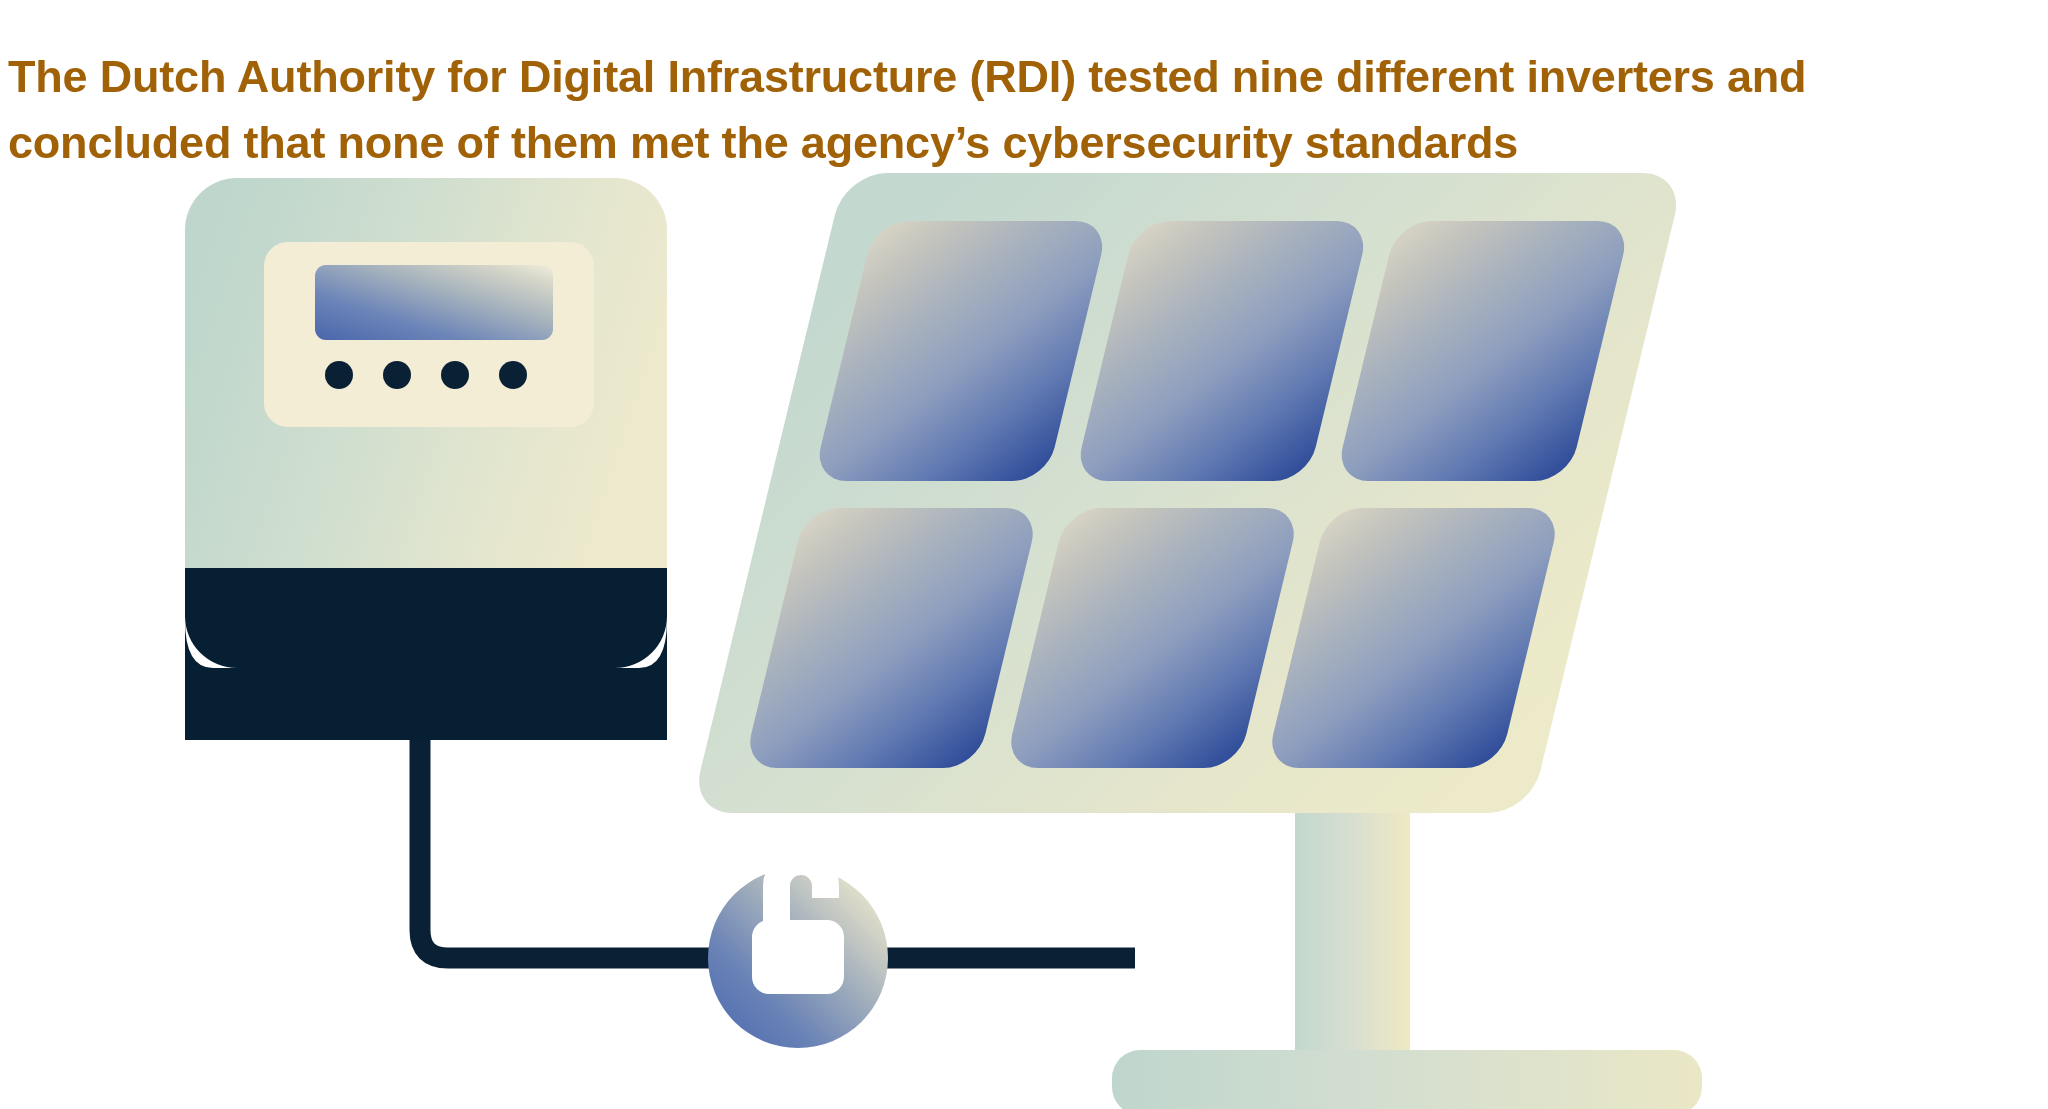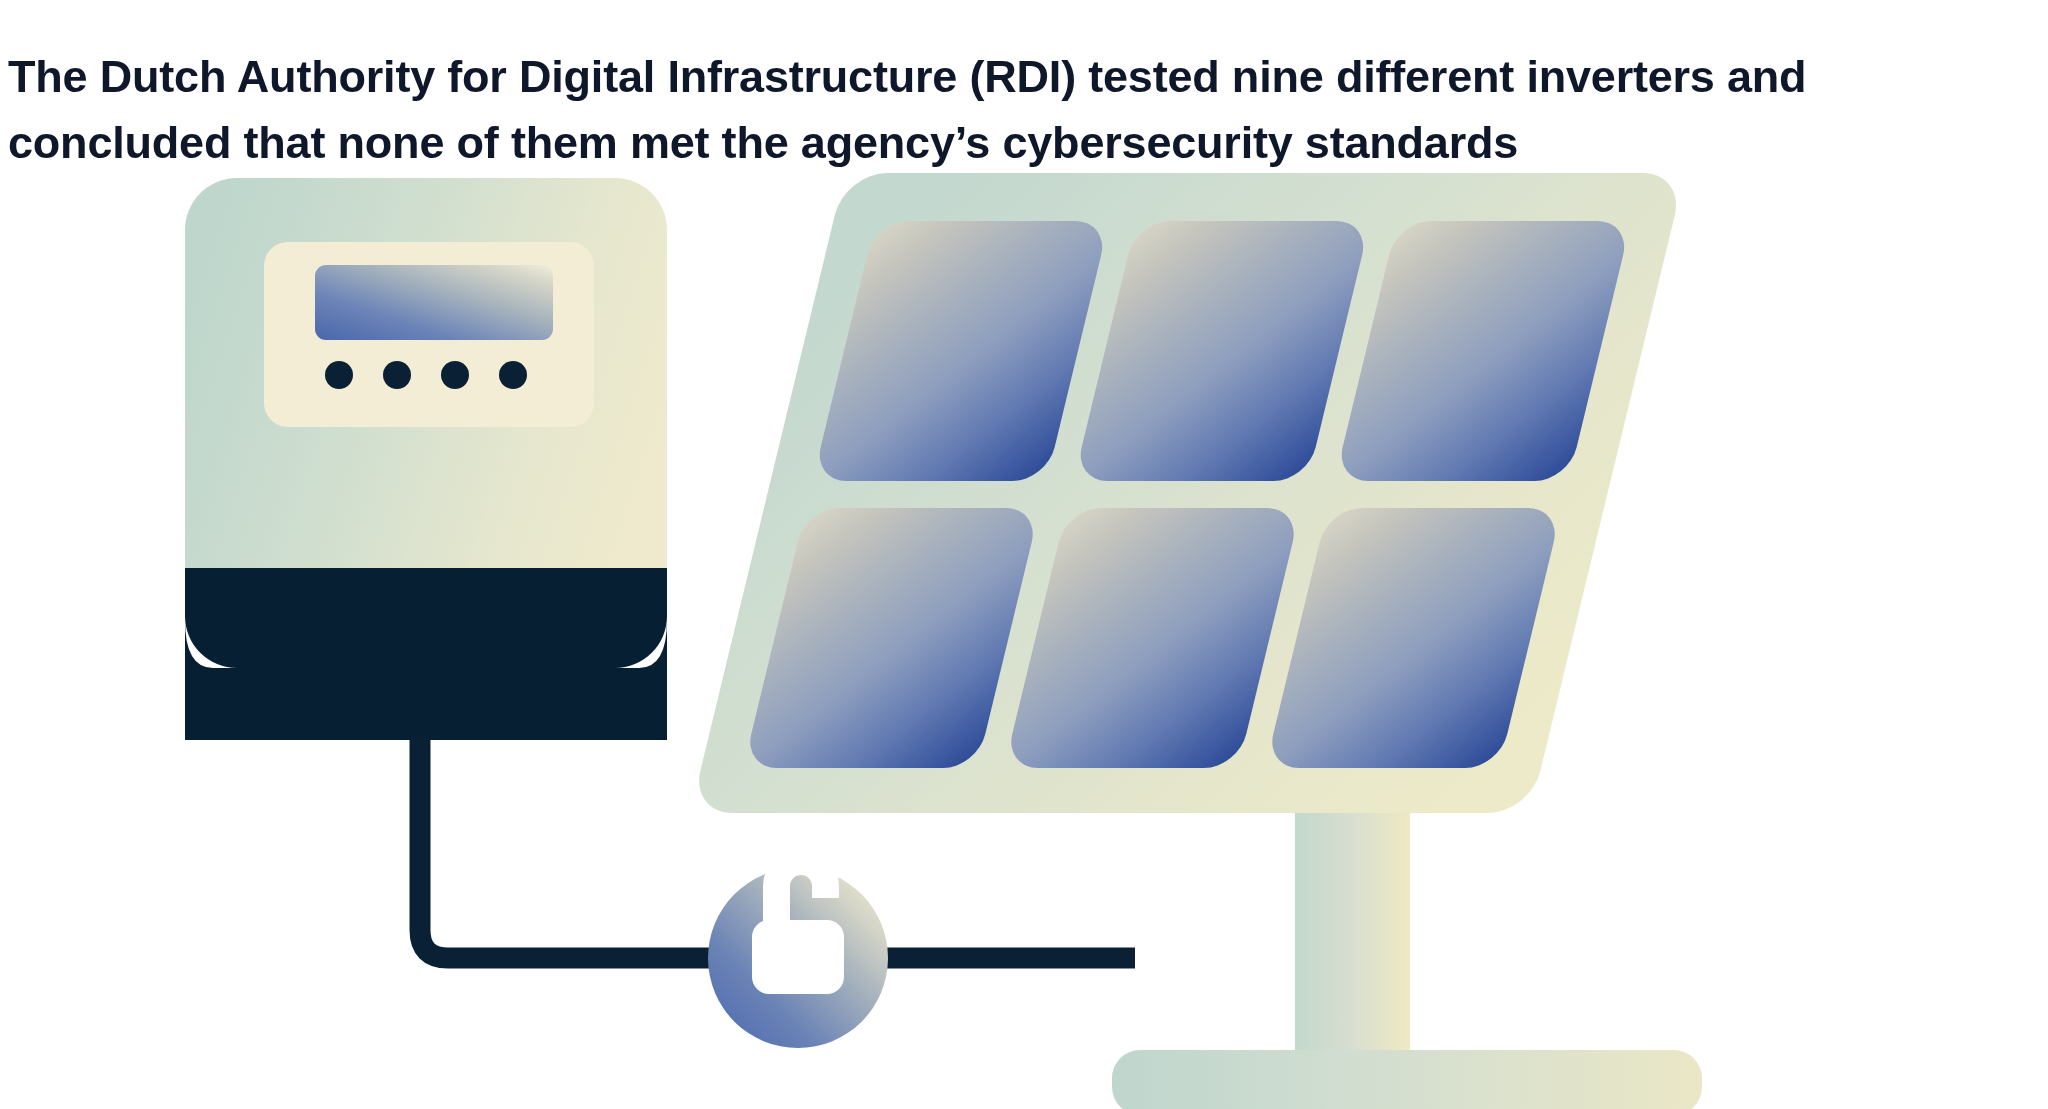--- a/index.html
+++ b/index.html
@@ -24,21 +24,21 @@
   
   .headline {
     position: absolute;
     left: 8px;
     top: 14px;
     width: 2030px;
     font-size: 45px;
     line-height: 66px;
     font-weight: bold;
     letter-spacing: -0.2px;
-    color: #0f172a;
+    color: #a16207;
     white-space: pre-wrap;
   }
 
   
   .stage {
     position: absolute;
     left: 0;
     top: 150px;
     width: 2048px;
     height: 959px;

